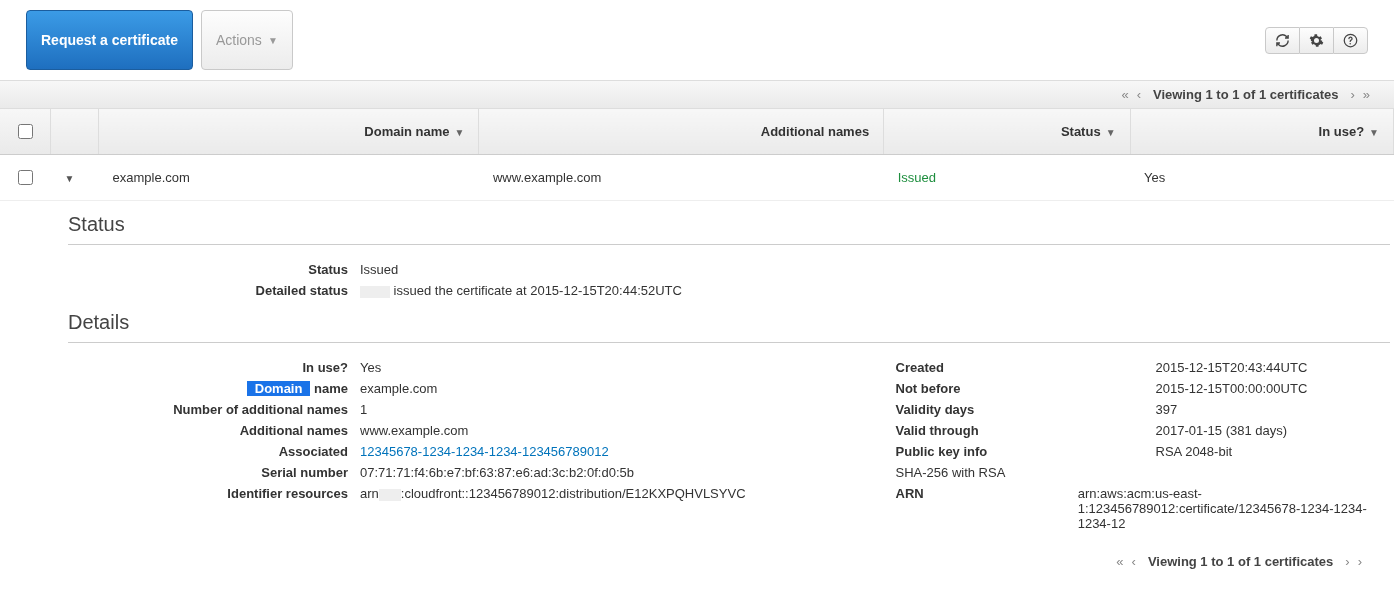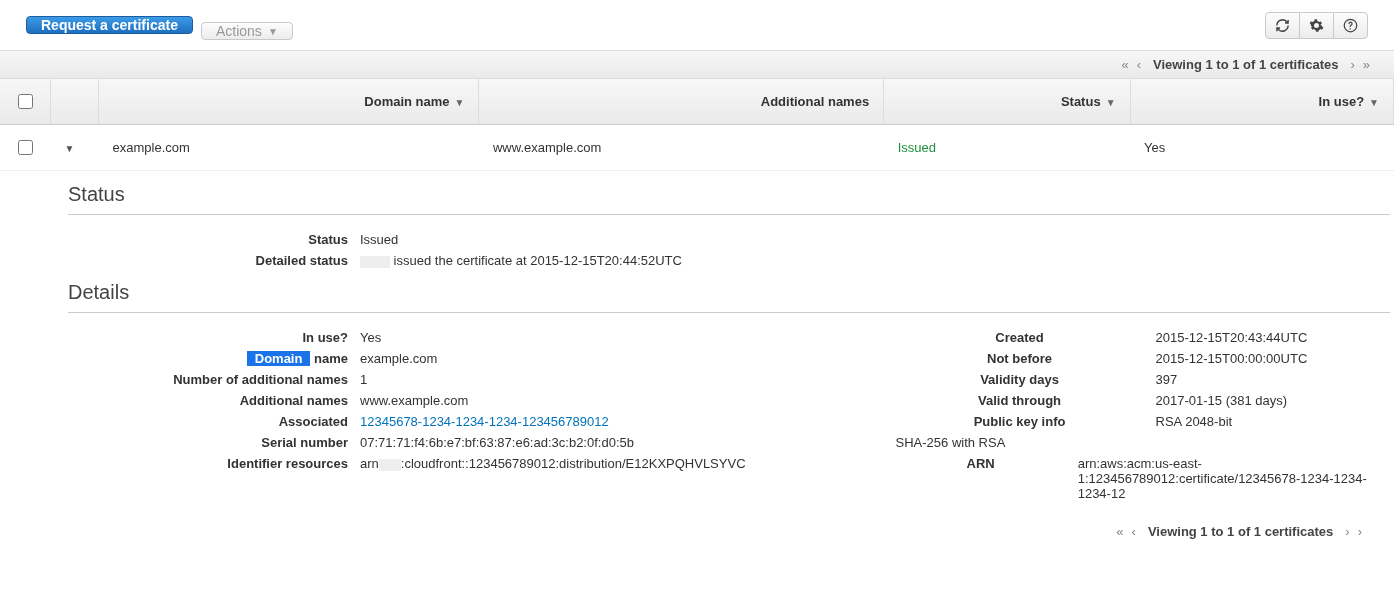--- a/index.html
+++ b/index.html
@@ -12,38 +12,37 @@
     width: 1394px;
   }
   .toolbar {
     display: flex;
     align-items: center;
     padding: 10px 26px;
   }
   .btn {
     display: inline-flex;
     align-items: center;
-    padding: 0 14px;
+    padding: 21px 14px;
     border-radius: 4px;
     font-size: 14px;
     cursor: pointer;
     border: 1px solid transparent;
   }
   .btn-primary {
     background: linear-gradient(#3b9be6, #1e6fbf);
     border: 1px solid #1b5d9e;
     color: #fff;
     font-weight: bold;
   }
   .btn-default {
     background: linear-gradient(#fdfdfd, #ececec);
     border: 1px solid #c9c9c9;
     color: #333;
     margin-left: 8px;
-    margin-top: 12px;
   }
   .btn-default.disabled { color: #999; }
   .btn .caret {
     margin-left: 6px; font-size: 10px;
   }
   .spacer { flex: 1; }
   .icon-btn-group { display:flex; }
   .icon-btn {
     background: linear-gradient(#fdfdfd, #ececec);
     border: 1px solid #c9c9c9;
@@ -114,21 +113,21 @@
     font-size: 20px;
     color:#444;
     padding: 8px 0 8px 0;
     border-bottom: 1px solid #ccc;
     margin-bottom: 14px;
     margin-right: 4px;
   }
   .kv-col { display:flex; flex-direction:column; }
   .kv-row { display:flex; padding: 3px 0; font-size:13px; }
   .kv-label { width: 292px; text-align:right; font-weight:bold; padding-right:12px; color:#333; }
-  .kv-label-r { width: 260px; text-align:center; font-weight:bold; padding-right:12px; color:#333;}
+  .kv-label-r { width: 260px; text-align:left; font-weight:bold; padding-right:12px; color:#333;}
   .kv-value { color:#333; }
   .kv-value a, .linkish { color:#0073bb; text-decoration:none; }
   .redacted { background:#eee; display:inline-block; width:30px; height:12px; vertical-align:middle; }
   .highlight-sel { background:#1a73e8; color:#fff; padding:0 8px; }
   .details-flex { display:flex; }
   .details-left { flex: 0 0 auto; }
   .details-right { margin-left: 150px; }
 </style>
 </head>
 <body>

